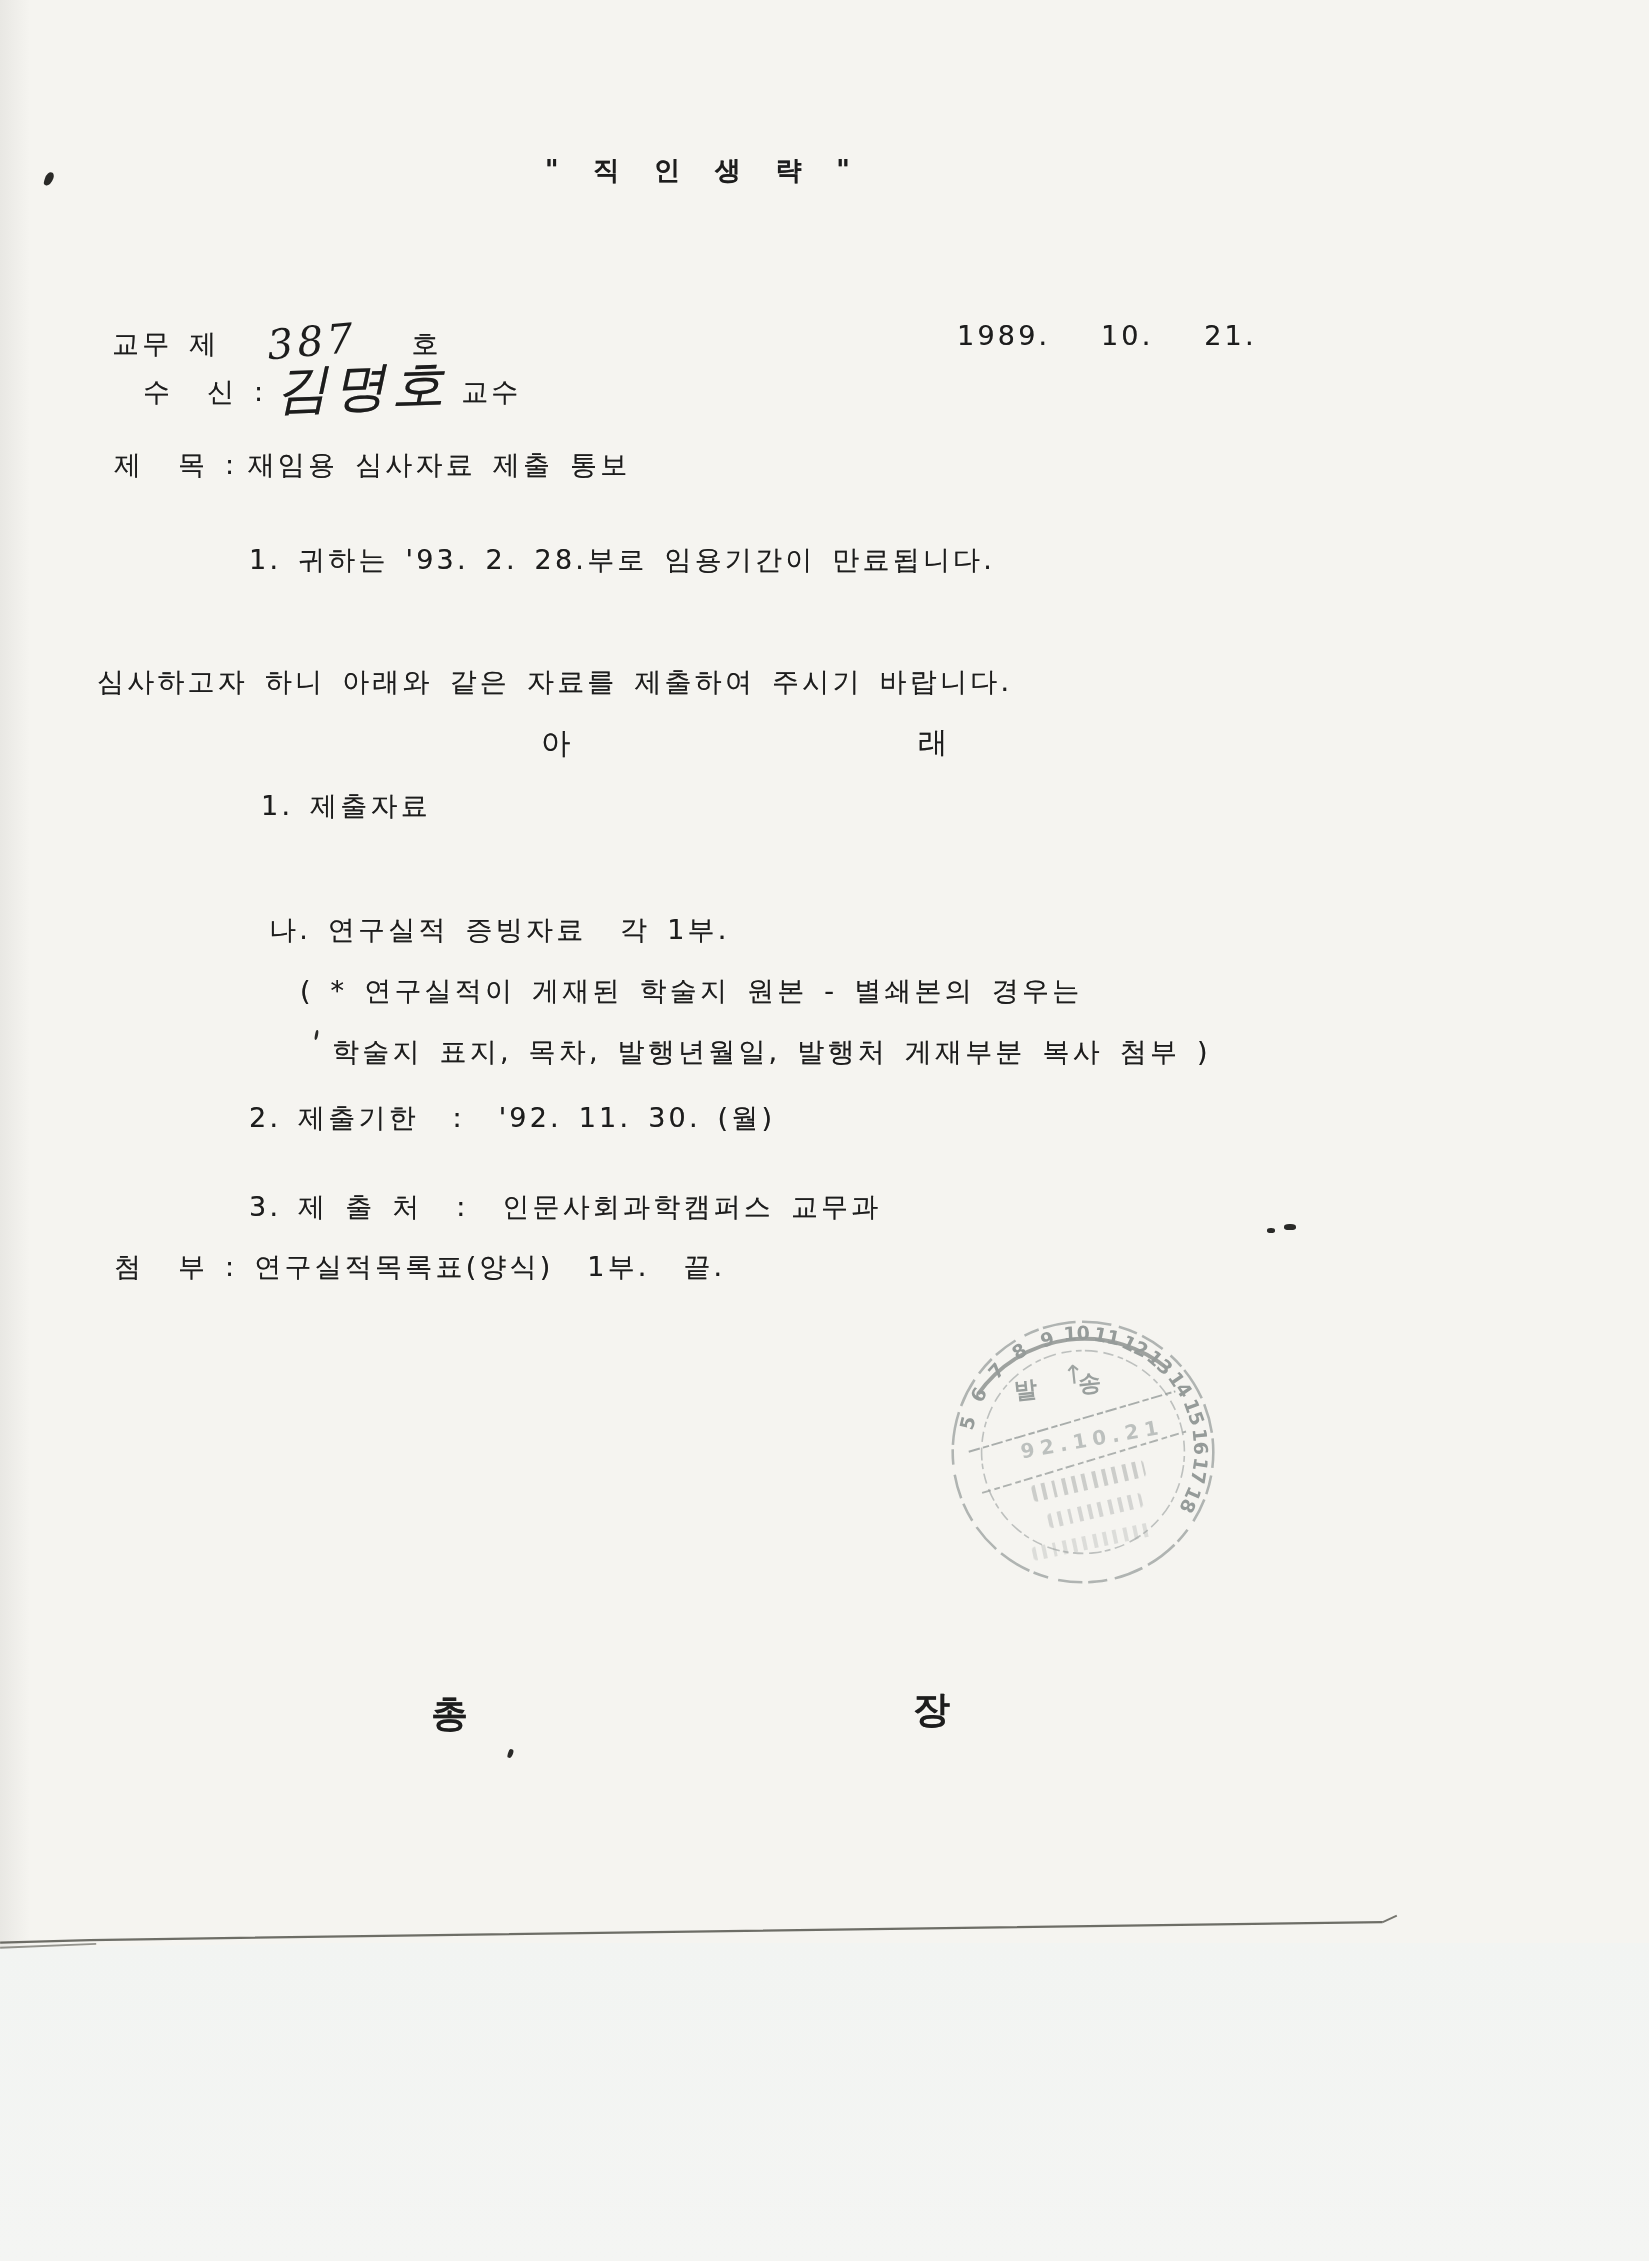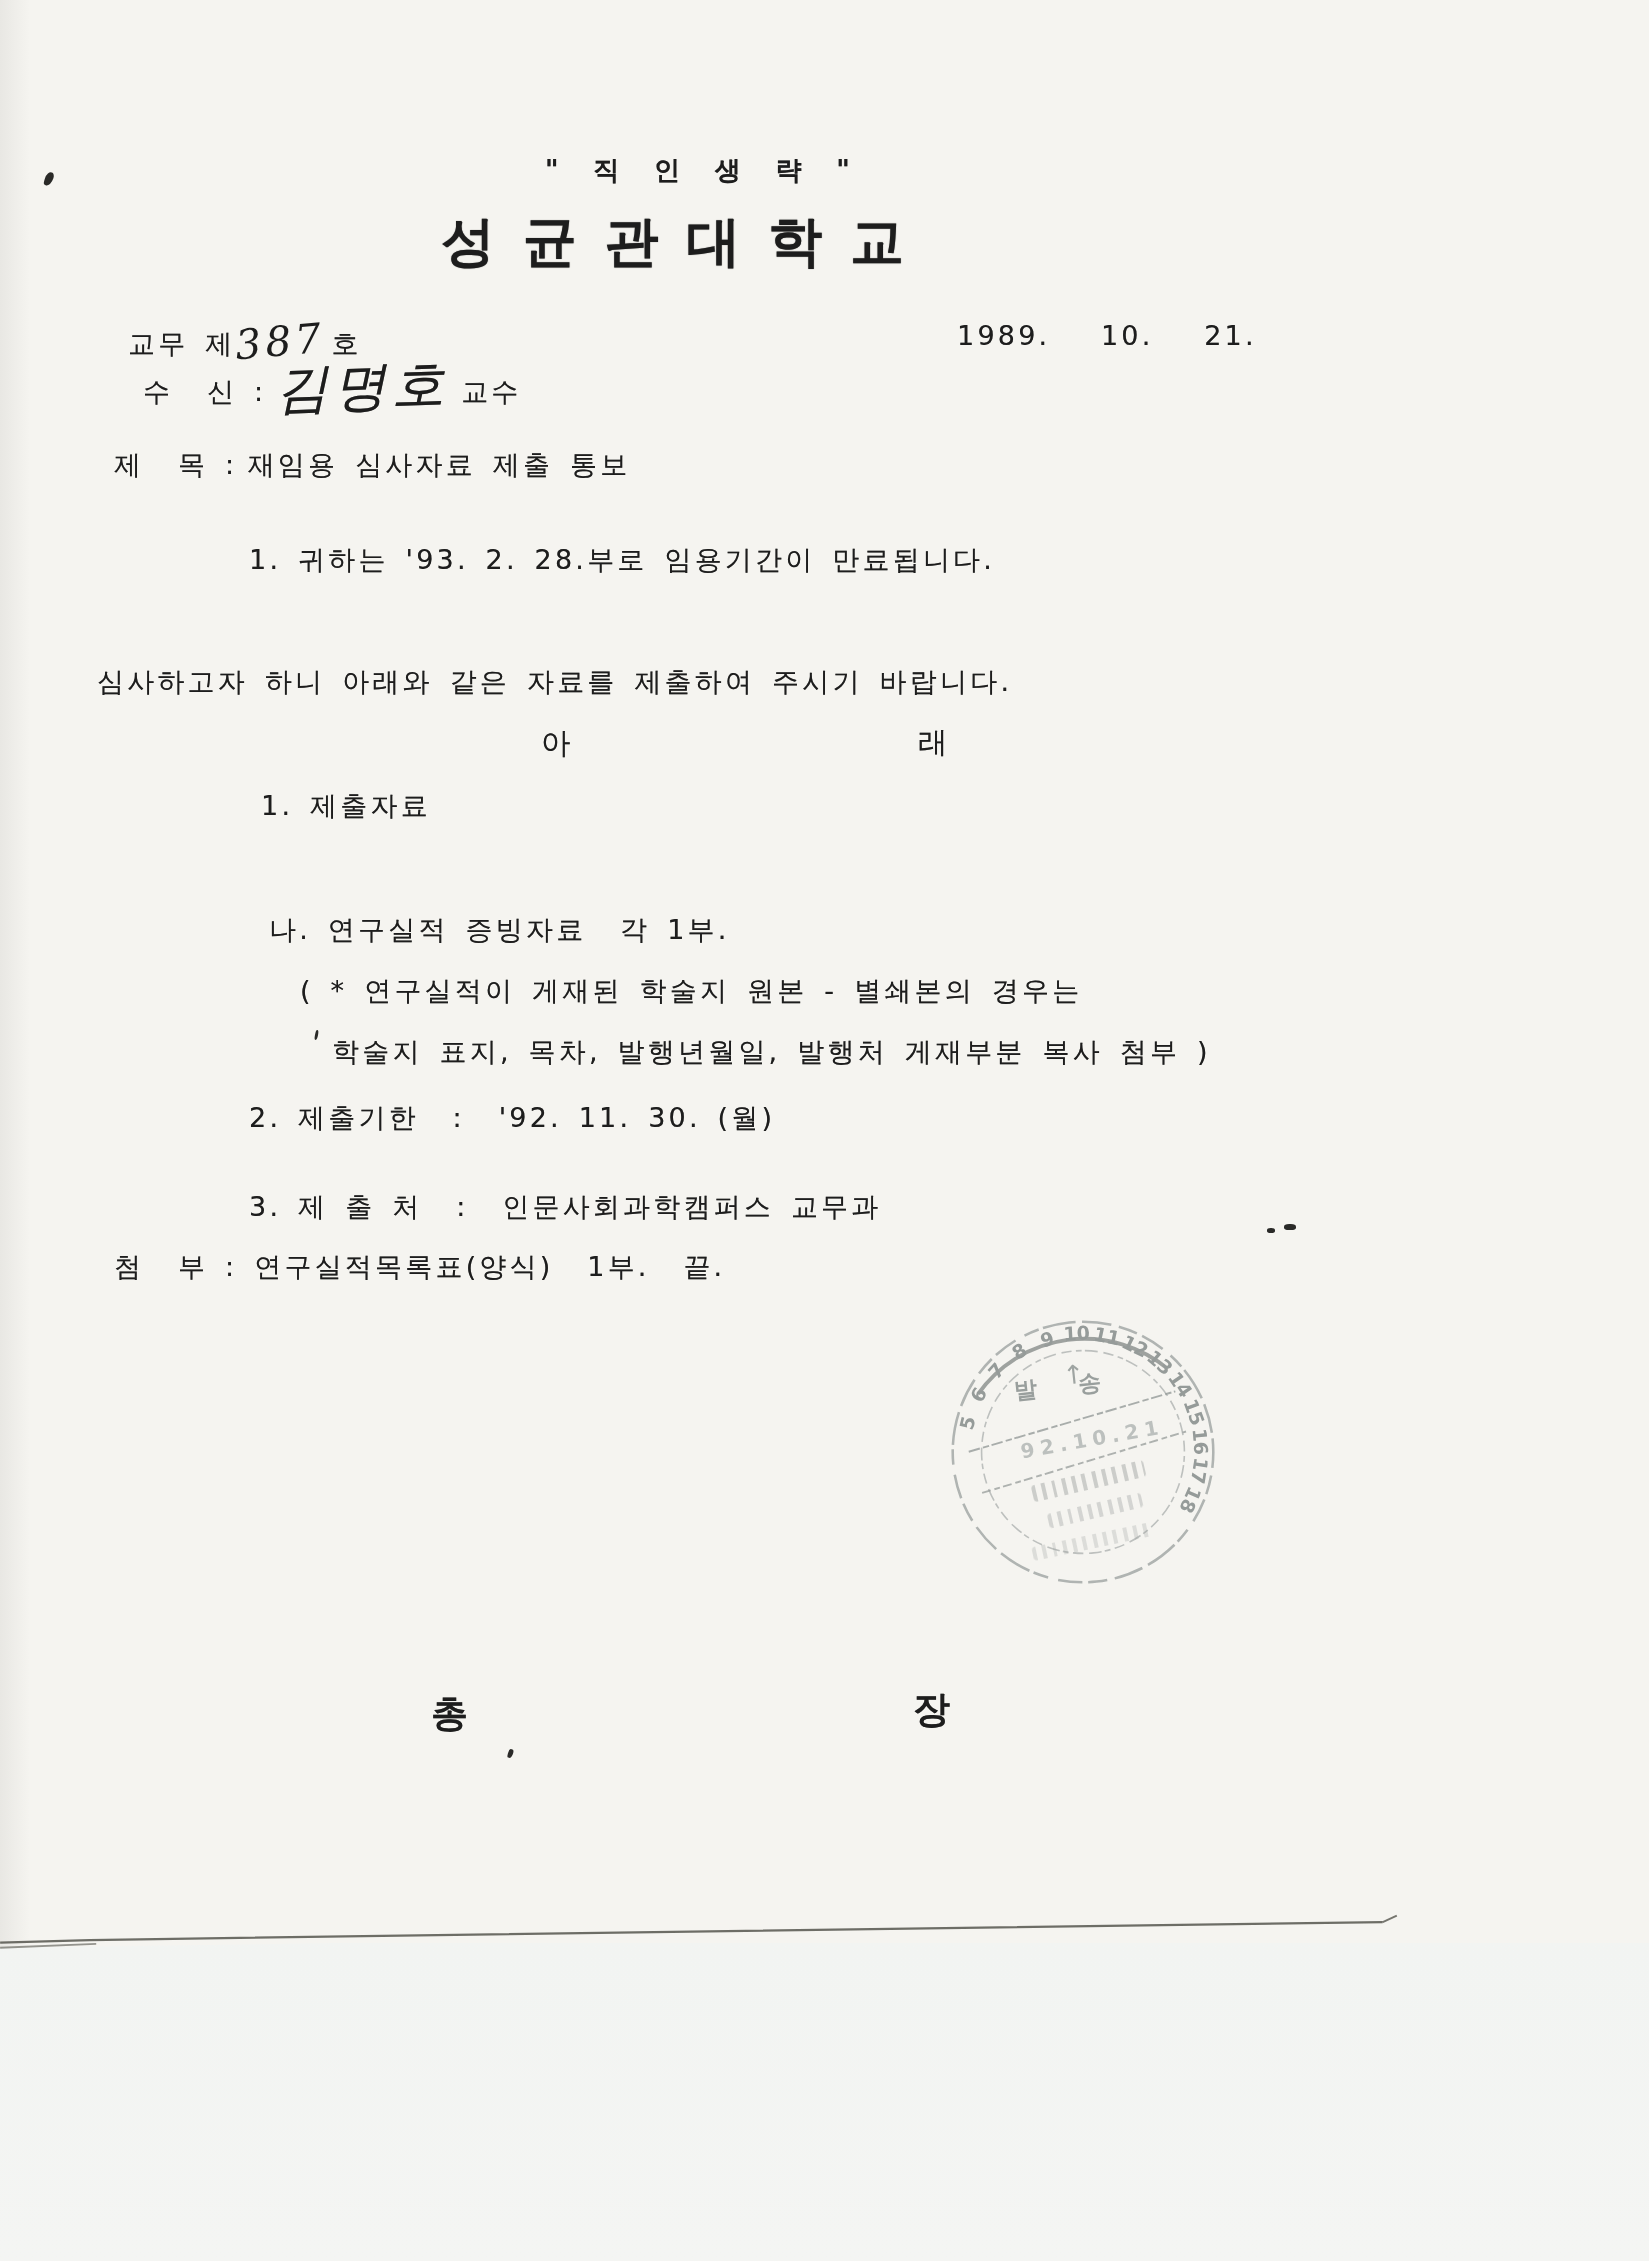--- a/index.html
+++ b/index.html
@@ -133,23 +133,22 @@
     clip-path: polygon(0 5.1px, 1384px -15.4px, 1650px -15.4px, 1650px 318px, 0 318px);
   }
 </style>
 </head>
 <body>
 
 <div class="page">
 
   <div class="line quote-header" style="left:545px; top:153px;">" 직 인 생 략 "</div>
 
-  <div class="line univ-title" style="left:441px; top:206px;">성 균 관 대 학 교</div>
-
-  <div class="line baseline-row" style="left:128px; top:315px;">
+
+  <div class="line baseline-row" style="left:112px; top:315px;gap:48px;">
     <span>교무 제</span><span class="handwritten-num">387</span><span style="margin-left:6.4px;">호</span>
   </div>
 
   <div class="line" style="left:957px; top:320px;">1989.   10.   21.</div>
 
   <div class="line baseline-row" style="left:114px; top:348px;margin-left:29px;">
     <span>수  신 :</span><span class="handwritten-name">김명호</span><span>교수</span>
   </div>
 
   <div class="line baseline-row" style="left:114px; top:447px;">

